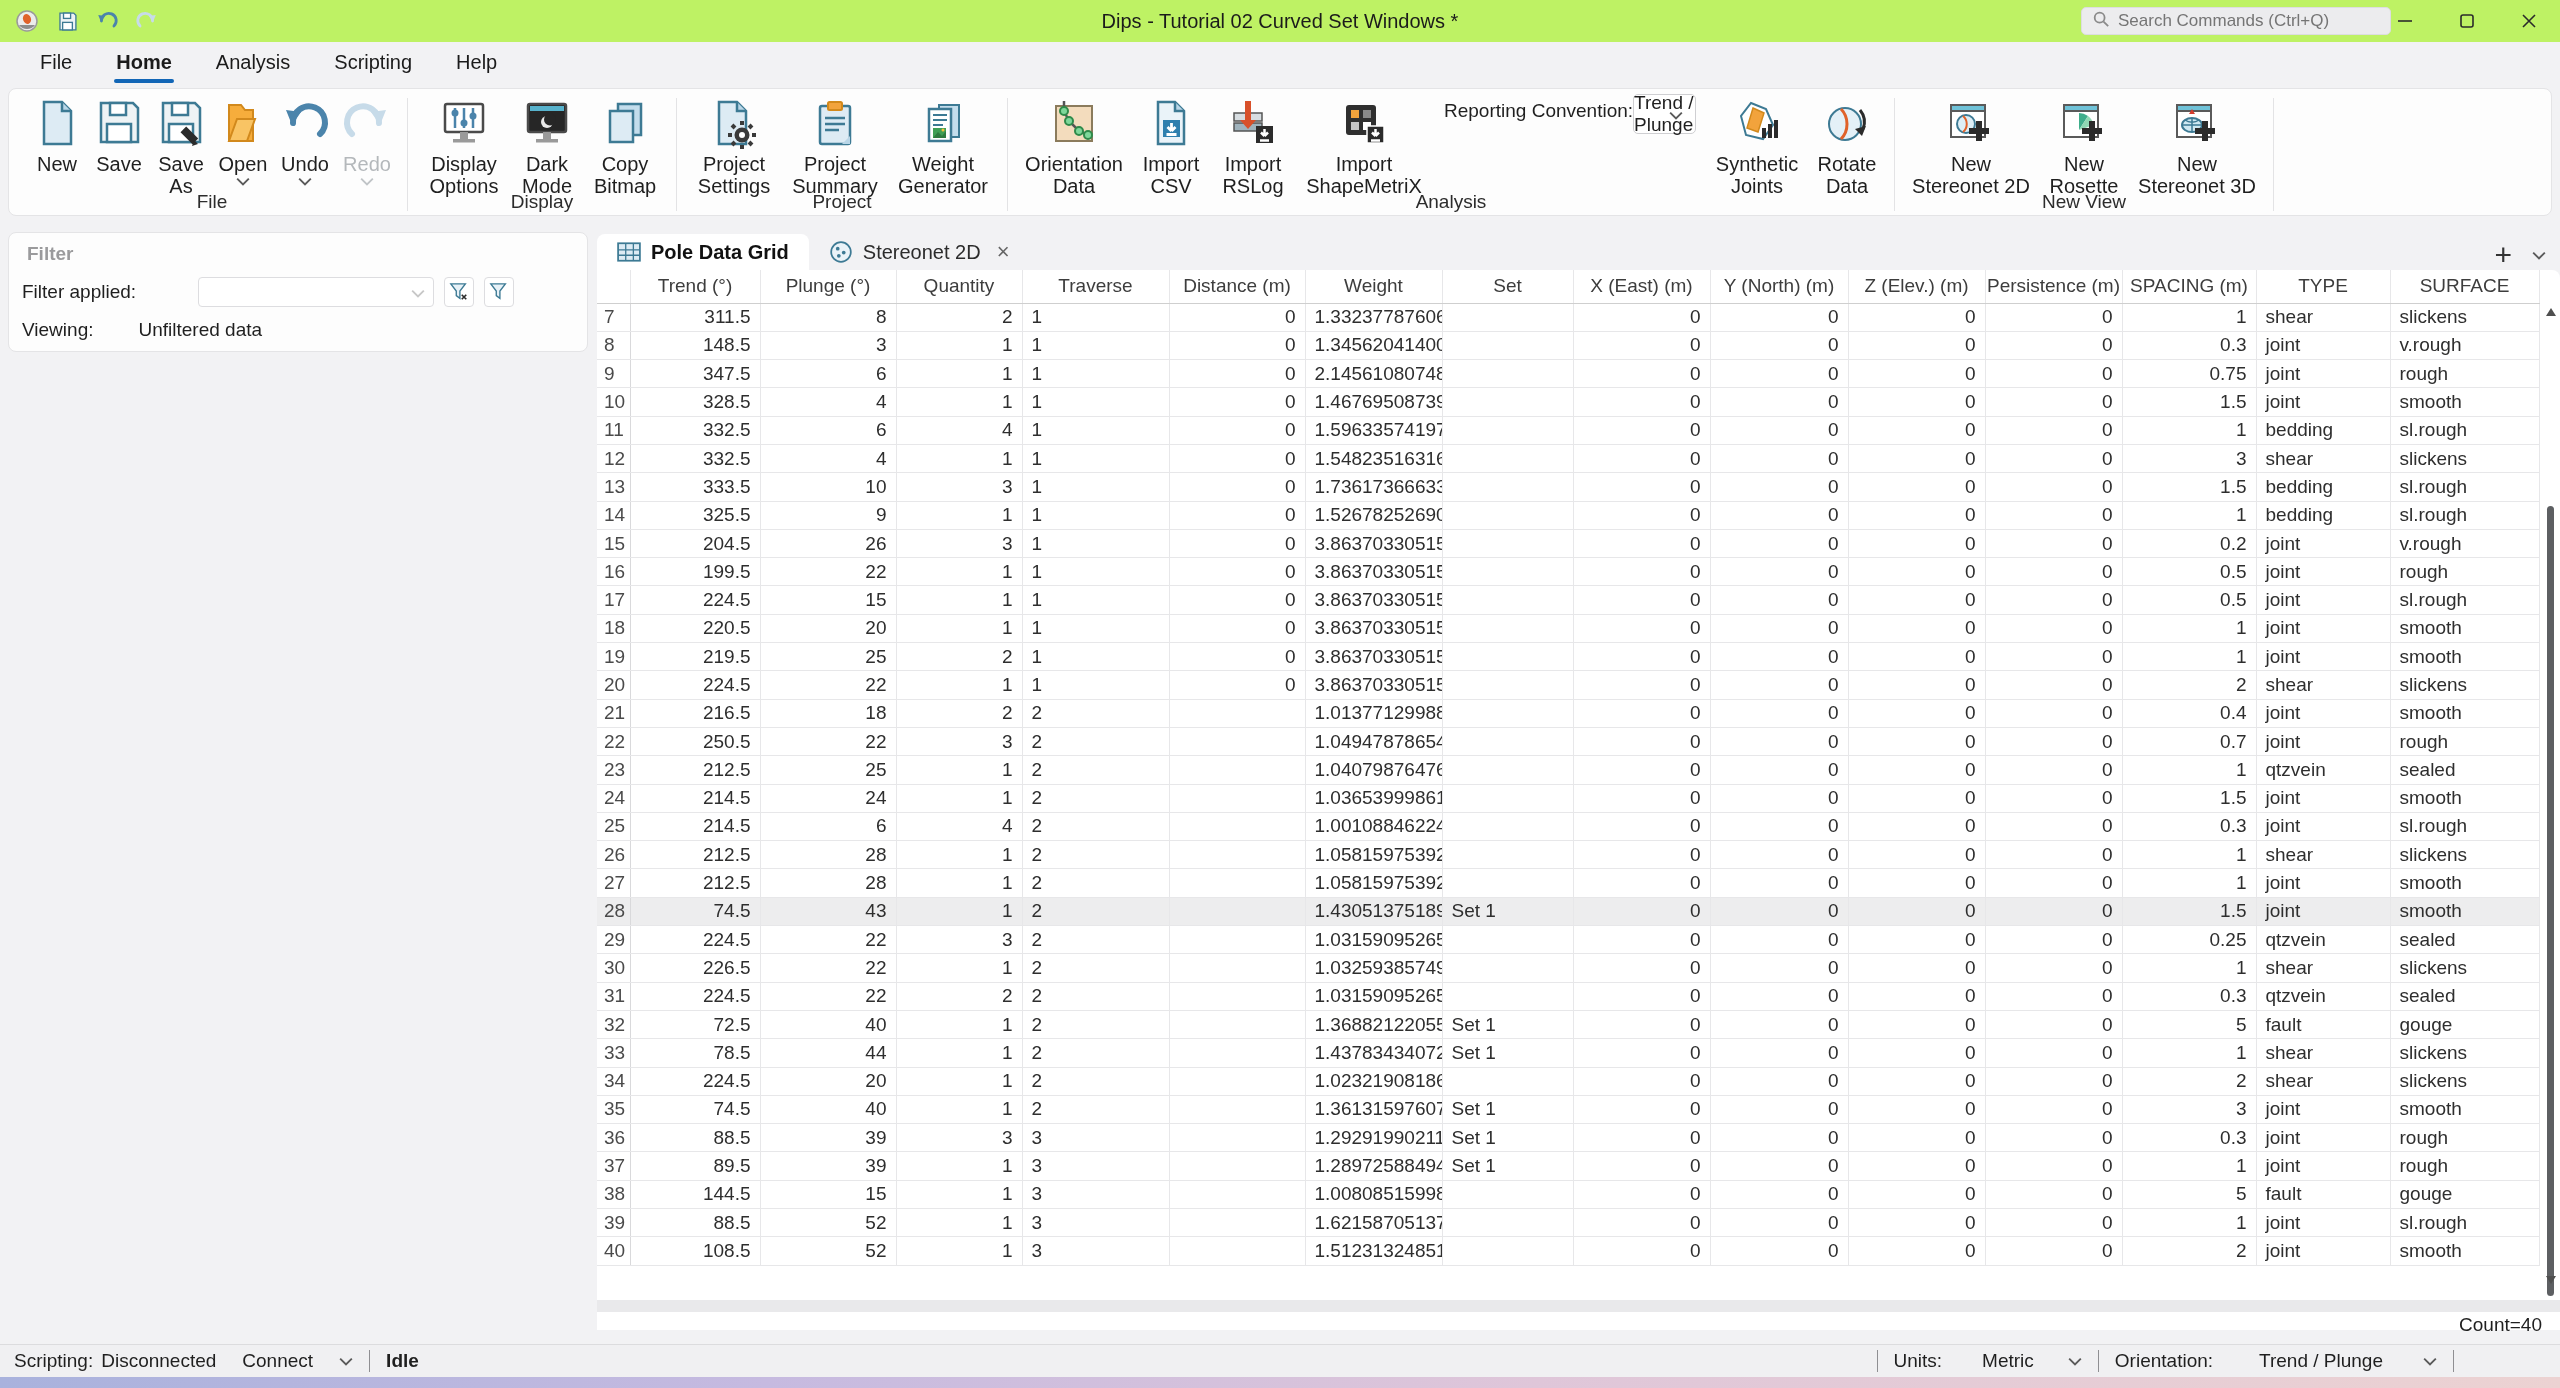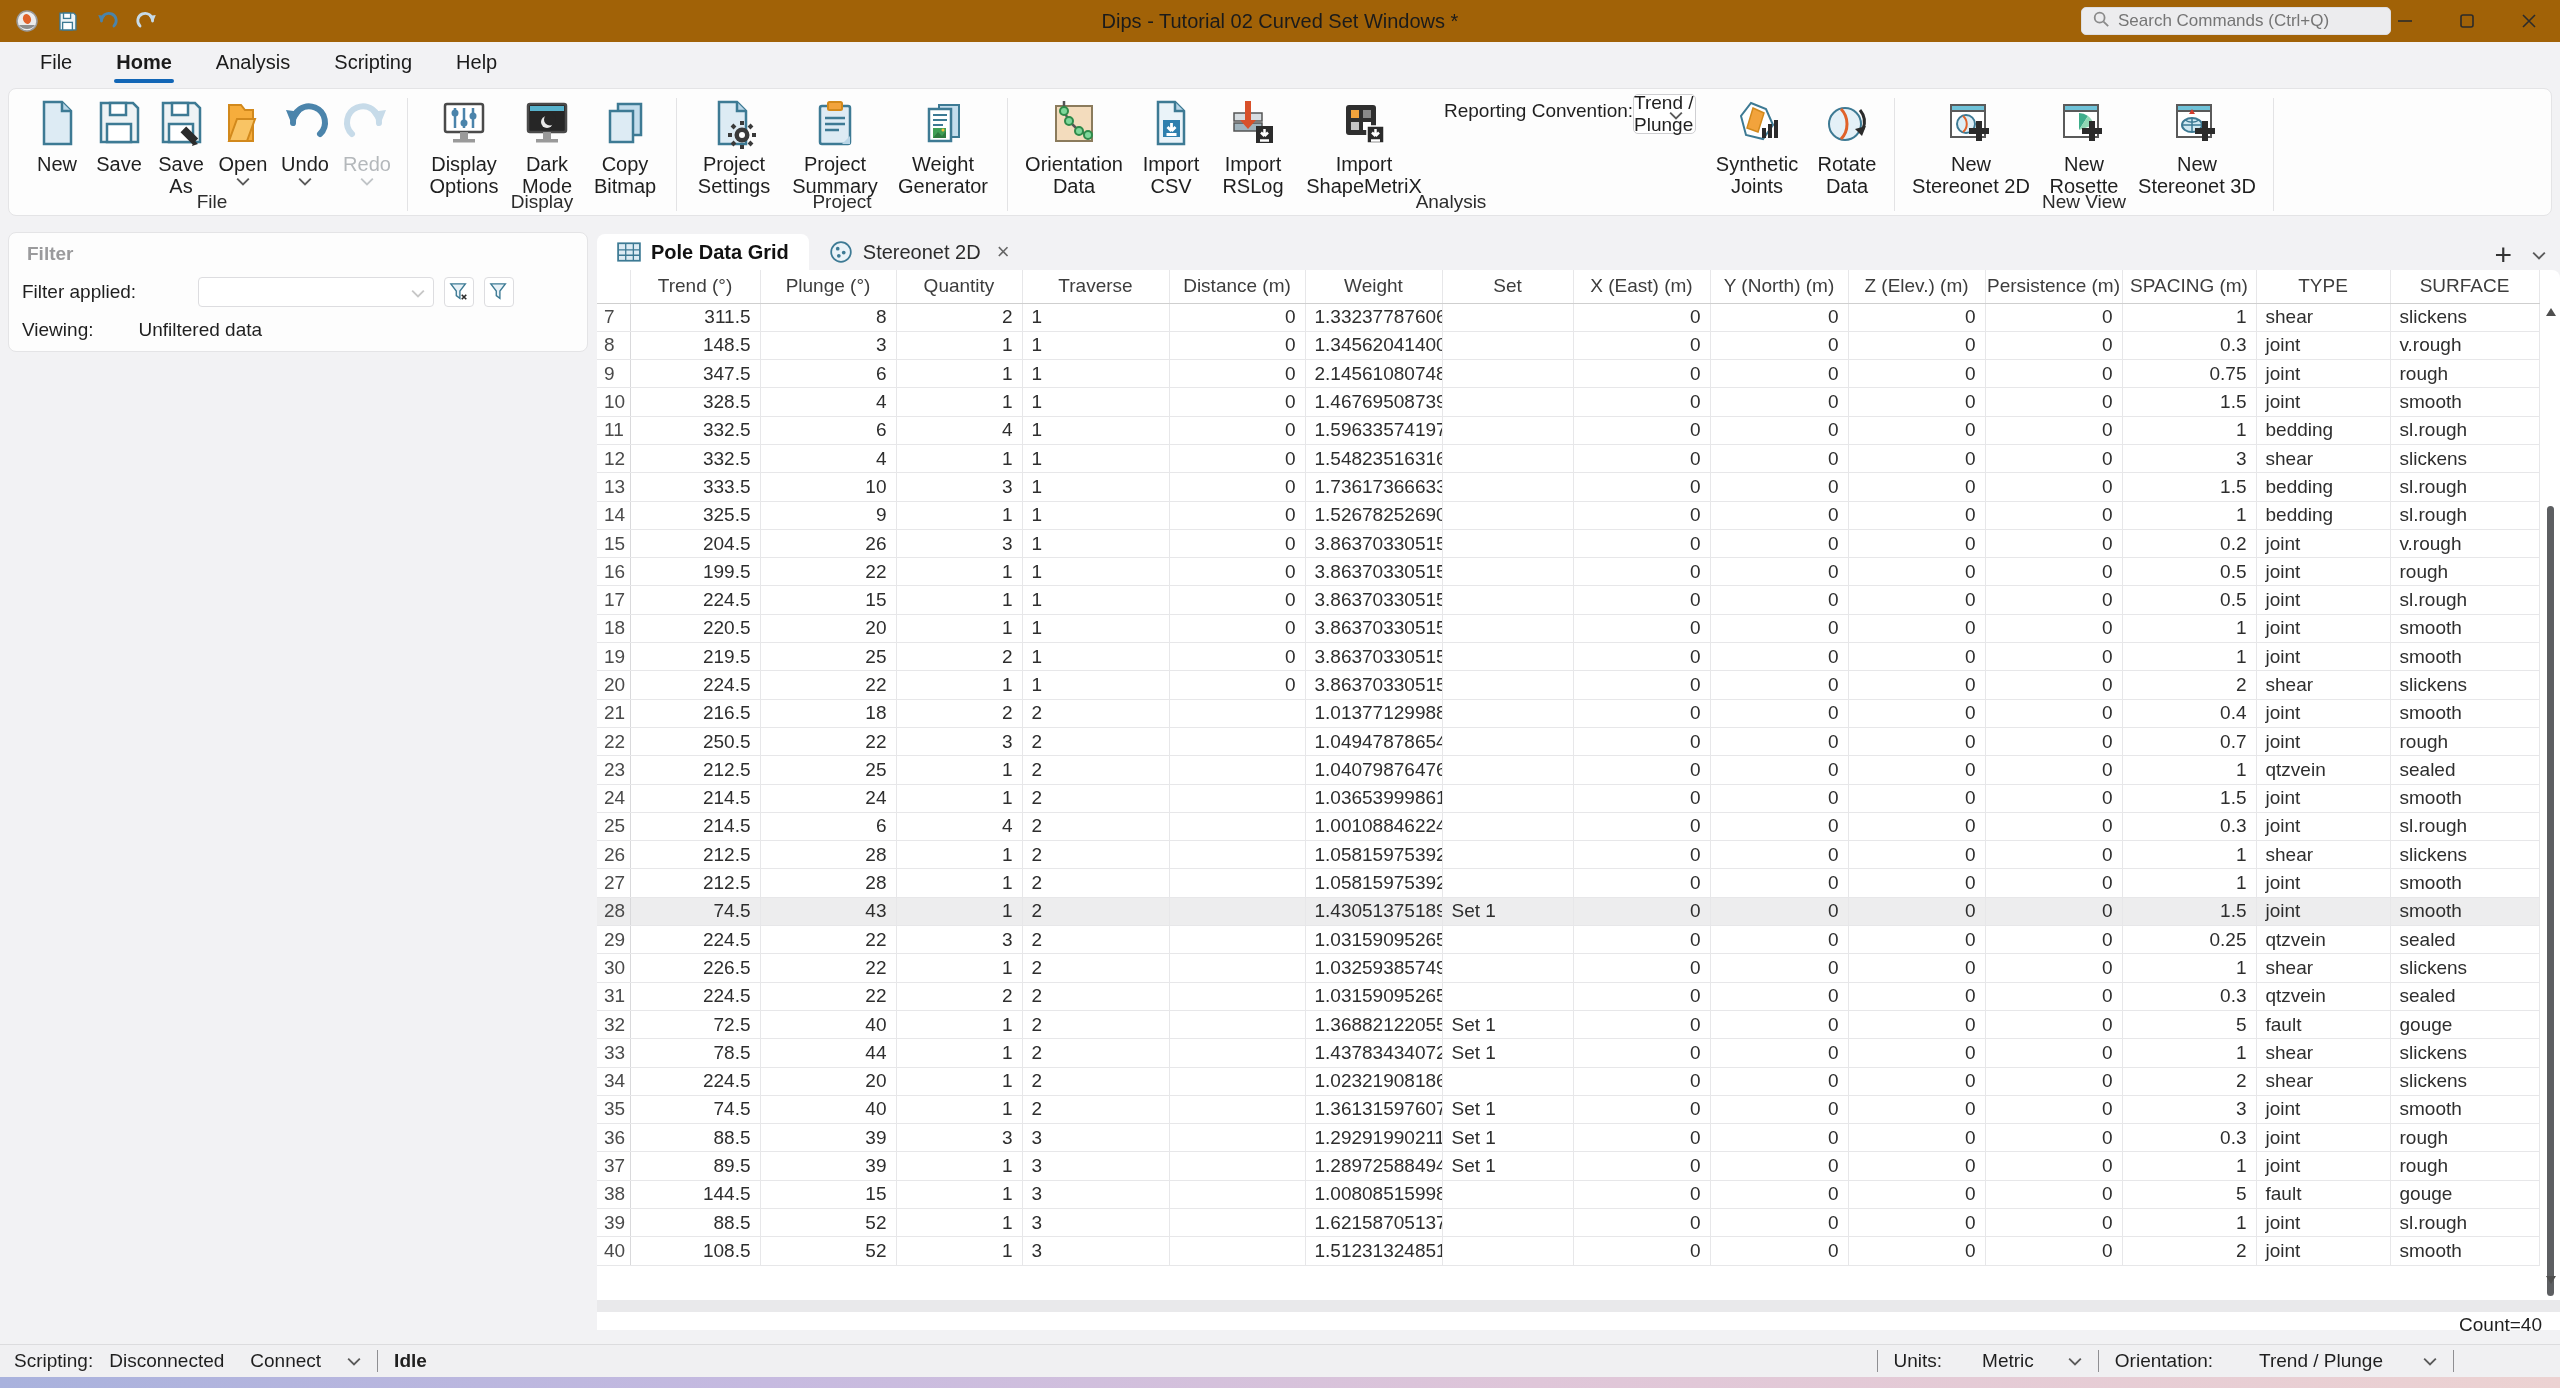--- a/index.html
+++ b/index.html
@@ -1,20 +1,20 @@
 <!DOCTYPE html>
 <html><head>
 <meta charset="utf-8">
 <style>
   * { margin:0; padding:0; box-sizing:border-box; }
   html,body { width:2560px; height:1388px; font-family:"Liberation Sans", sans-serif; }
   .app { position:relative; width:2560px; height:1388px; background:#f2f2f4; overflow:hidden; color:#1f1f1f; }
 
   
-  .titlebar { position:absolute; left:0; top:0; width:2560px; height:42px; background:#a16207; display:flex; }
+  .titlebar { position:absolute; left:0; top:0; width:2560px; height:42px; background:#bef264; display:flex; }
   .qa-icons { display:flex; align-items:center; gap:14px; padding-left:14px; }
   .qa-btn { width:26px; height:26px; display:flex; align-items:center; justify-content:center; }
   .win-title { position:absolute; left:50%; transform:translateX(-50%); top:0; height:42px; display:flex; align-items:center; font-size:20px; color:#1b1b1b; white-space:nowrap; }
   .searchbox { position:absolute; left:2081px; top:7px; width:310px; height:28px; background:#ececee; border:1px solid #dddde0; border-radius:5px; display:flex; align-items:center; gap:8px; padding:0 10px; }
   .searchbox input { border:none; background:transparent; outline:none; font-size:17px; color:#8a8a8a; width:100%; font-family:"Liberation Sans", sans-serif; }
   .winctl { position:absolute; right:0; top:0; height:42px; display:flex; }
   .winbtn { width:62px; height:42px; display:flex; align-items:center; justify-content:center; }
 
   
   .menubar { position:absolute; left:0; top:42px; width:2560px; height:44px; display:flex; align-items:flex-end; gap:0; padding-left:18px; }
@@ -1117,21 +1117,21 @@
     <div class="count-row">Count=40</div>
     <div class="vscroll">
       <div class="sb-up"></div>
       <div class="sb-thumb"></div>
       <div class="sb-down"></div>
     </div>
   </div>
 
   <div class="statusbar">
     <span class="sb-item" style="margin-left:14px">Scripting:</span>
-    <span class="sb-item" style="margin-left:16px">Disconnected</span>
+    <span class="sb-item" style="margin-left:8px">Disconnected</span>
     <span class="sb-item" style="margin-left:26px">
       <span>Connect</span>
       <span class="chev" style="margin-left:26px">
           <svg viewBox="0 0 12 7">
             <path d="M1 1l5 5 5-5" fill="none" stroke="#5a5a5a" stroke-width="1.6"></path>
           </svg>
         </span>
     </span>
     <span class="sb-div"></span>
     <span class="sb-item bold">Idle</span>

